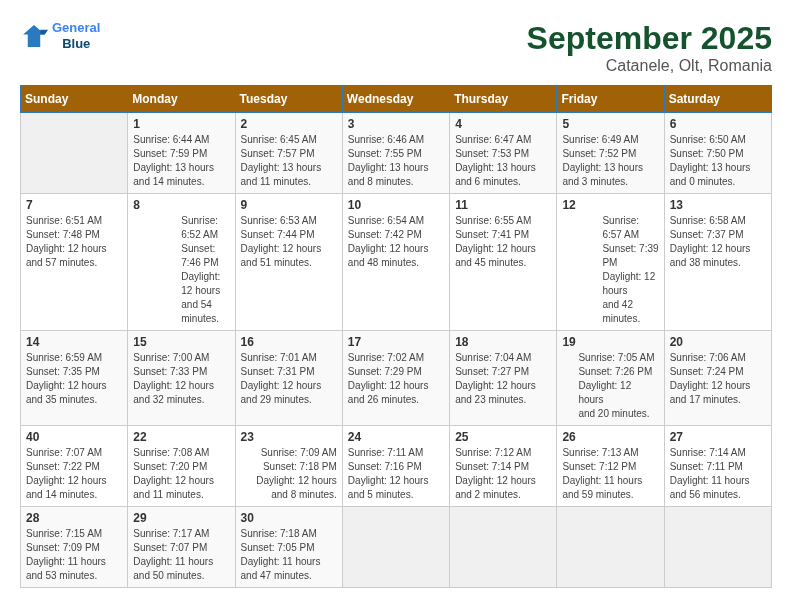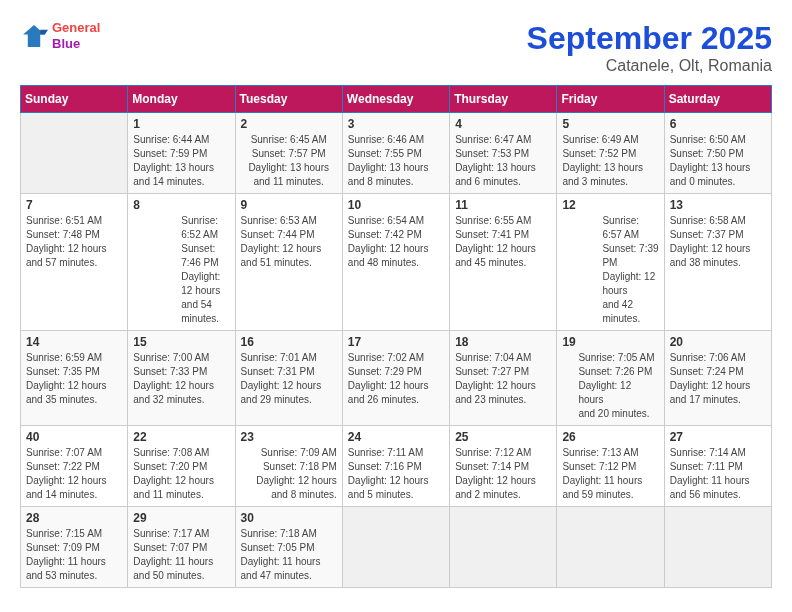--- a/index.html
+++ b/index.html
@@ -21,45 +21,45 @@
       align-items: center;
       gap: 4px;
     }
     .logo-text {
       display: flex;
       flex-direction: column;
       font-size: 13px;
       font-weight: bold;
       line-height: 1.2;
     }
-    .logo-text .general { color: #ef4444; }
-    .logo-text .blue { color: #a21caf; }
+    .logo-text .general { color: #3b82f6; }
+    .logo-text .blue { color: #0c4a6e; text-align: center; }
     .logo-icon {
       width: 28px;
       height: 28px;
     }
     .title-block {
       text-align: right;
     }
     .month-title {
       font-size: 32px;
       font-weight: bold;
-      color: #1d4ed8;
+      color: #14532d;
     }
     .location {
       font-size: 16px;
       color: #555;
     }
     table {
       width: 100%;
       border-collapse: collapse;
       font-size: 11px;
     }
     thead tr th {
-      background-color: #be185d;
+      background-color: #a16207;
       color: #fff;
       padding: 6px 4px;
       text-align: left;
       font-size: 12px;
       font-weight: bold;
       border: 1px solid #2a7abf;
     }
     tbody tr td {
       border: 1px solid #ccc;
       padding: 4px 5px;
@@ -127,21 +127,21 @@
         <td class="empty-cell"></td>
         <td>
           <span class="day-number">1</span>
           <div class="day-info" style="white-space: pre-line;">Sunrise: 6:44 AM
 Sunset: 7:59 PM
 Daylight: 13 hours
 and 14 minutes.</div>
         </td>
         <td>
           <span class="day-number">2</span>
-          <div class="day-info" style="white-space: pre-line; text-align: center;">Sunrise: 6:45 AM
+          <div class="day-info" style="white-space: pre-line;">Sunrise: 6:45 AM
 Sunset: 7:57 PM
 Daylight: 13 hours
 and 11 minutes.</div>
         </td>
         <td>
           <span class="day-number">3</span>
           <div class="day-info" style="white-space: pre-line;">Sunrise: 6:46 AM
 Sunset: 7:55 PM
 Daylight: 13 hours
 and 8 minutes.</div>

